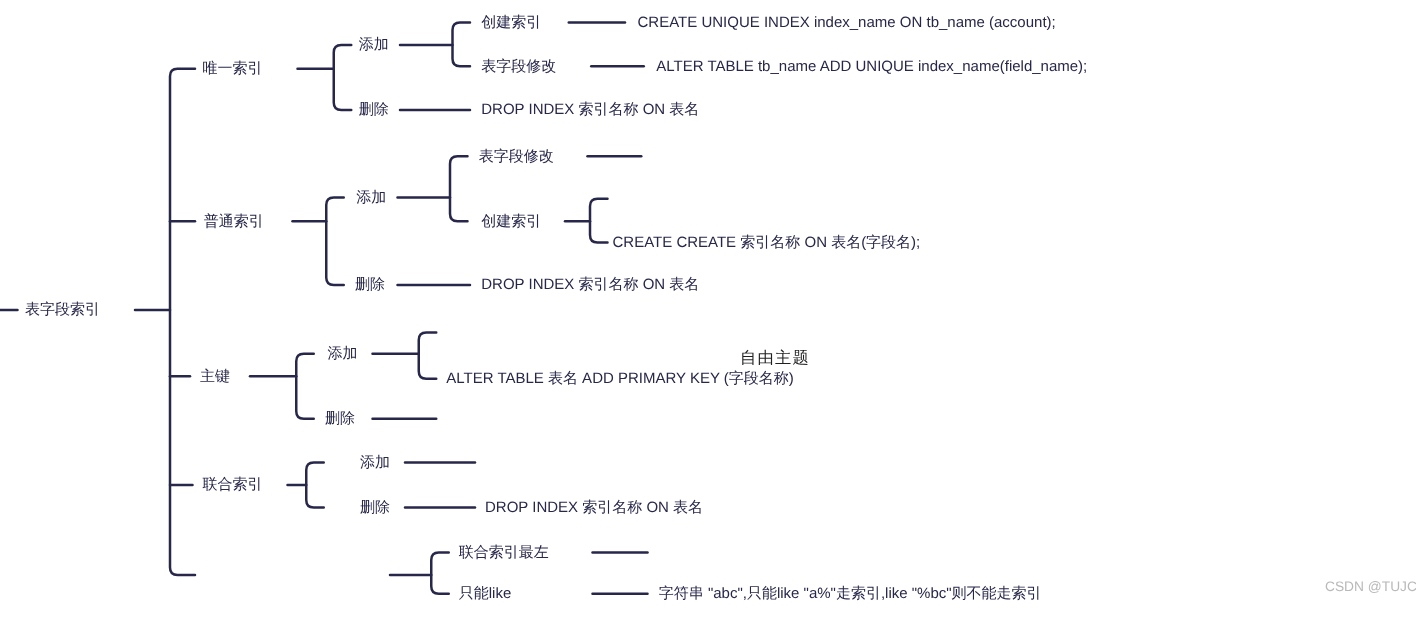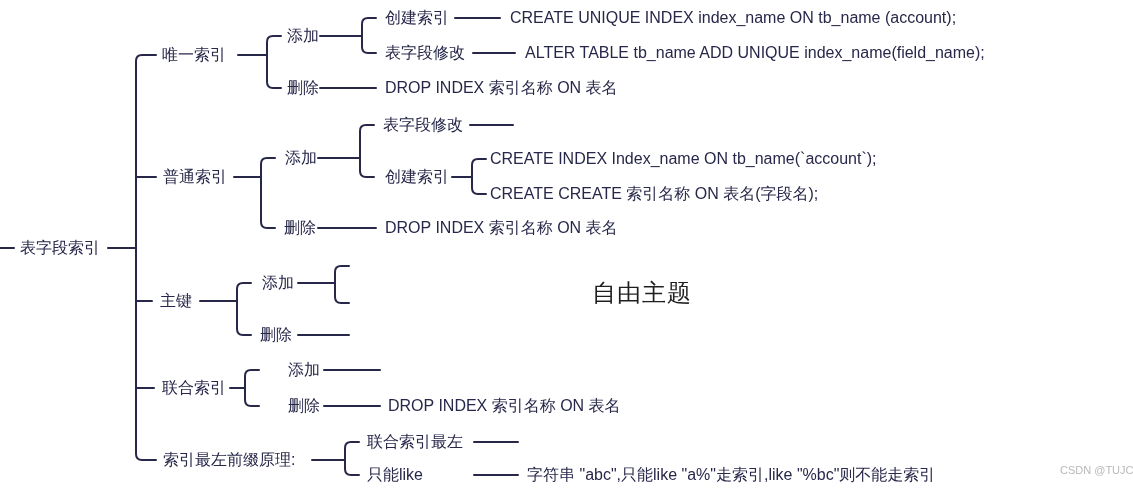--- a/index.html
+++ b/index.html
@@ -2,22 +2,22 @@
 <html><head>
 <meta charset="utf-8">
 <style>
   html,body{margin:0;padding:0;background:#ffffff;}
   body{width:1133px;height:496px;overflow:hidden;position:relative;
        font-family:"Liberation Sans","DejaVu Sans",sans-serif;}
   .canvas{position:absolute;left:0;top:0;width:1133px;height:496px;background:#ffffff;}
   svg.links{position:absolute;left:0;top:0;width:1133px;height:496px;}
   svg.links path{fill:none;stroke:#27274a;stroke-width:2;stroke-linecap:round;}
   .node{position:absolute;transform:translateY(-50%);white-space:nowrap;
-        color:#27274a;font-size:16px;line-height:1.1;}
-  .wm-center{position:absolute;left:592px;top:277px;font-size:24px;color:#1f1f1f;
+        color:#27274a;font-size:12px;line-height:1.1;}
+  .wm-center{position:absolute;left:592px;top:277px;font-size:13px;color:#1f1f1f;
              white-space:nowrap;letter-spacing:1px;}
   .wm-corner{position:absolute;left:1060px;top:464px;font-size:11px;color:#b9b9b9;
              white-space:nowrap;}
 </style>
 </head>
 <body>
 
 <div class="canvas">
 
   <svg class="links" viewBox="0 0 1133 496">
@@ -72,35 +72,34 @@
   <div class="node" style="left:510px;top:18px">CREATE UNIQUE INDEX index_name ON tb_name (account);</div>
   <div class="node" style="left:385px;top:53px">表字段修改</div>
   <div class="node" style="left:525px;top:53px">ALTER TABLE tb_name ADD UNIQUE index_name(field_name);</div>
   <div class="node" style="left:287px;top:88px">删除</div>
   <div class="node" style="left:385px;top:88px">DROP INDEX 索引名称 ON 表名</div>
 
   <div class="node" style="left:163px;top:177px">普通索引</div>
   <div class="node" style="left:285px;top:158px">添加</div>
   <div class="node" style="left:383px;top:125px">表字段修改</div>
   <div class="node" style="left:385px;top:177px">创建索引</div>
-  <div class="node" style="left:490px;top:159px">CREATE INDEX Index_name ON tb_name(`account`);</div>
   <div class="node" style="left:490px;top:194px">CREATE CREATE 索引名称 ON 表名(字段名);</div>
   <div class="node" style="left:284px;top:228px">删除</div>
   <div class="node" style="left:385px;top:228px">DROP INDEX 索引名称 ON 表名</div>
 
   <div class="node" style="left:160px;top:301px">主键</div>
   <div class="node" style="left:262px;top:283px">添加</div>
+  <div class="node" style="left:357px;top:303px">ALTER TABLE 表名 ADD PRIMARY KEY (字段名称)</div>
   <div class="node" style="left:260px;top:335px">删除</div>
 
   <div class="node" style="left:162px;top:388px">联合索引</div>
   <div class="node" style="left:288px;top:370px">添加</div>
   <div class="node" style="left:288px;top:406px">删除</div>
   <div class="node" style="left:388px;top:406px">DROP INDEX 索引名称 ON 表名</div>
 
-  <div class="node" style="left:163px;top:460px">索引最左前缀原理:</div>
   <div class="node" style="left:367px;top:442px">联合索引最左</div>
   <div class="node" style="left:367px;top:475px">只能like</div>
   <div class="node" style="left:527px;top:475px">字符串 "abc",只能like "a%"走索引,like "%bc"则不能走索引</div>
 
   <div class="wm-center">自由主题</div>
   <div class="wm-corner">CSDN @TUJC</div>
 
 </div>
 
 </body></html>

